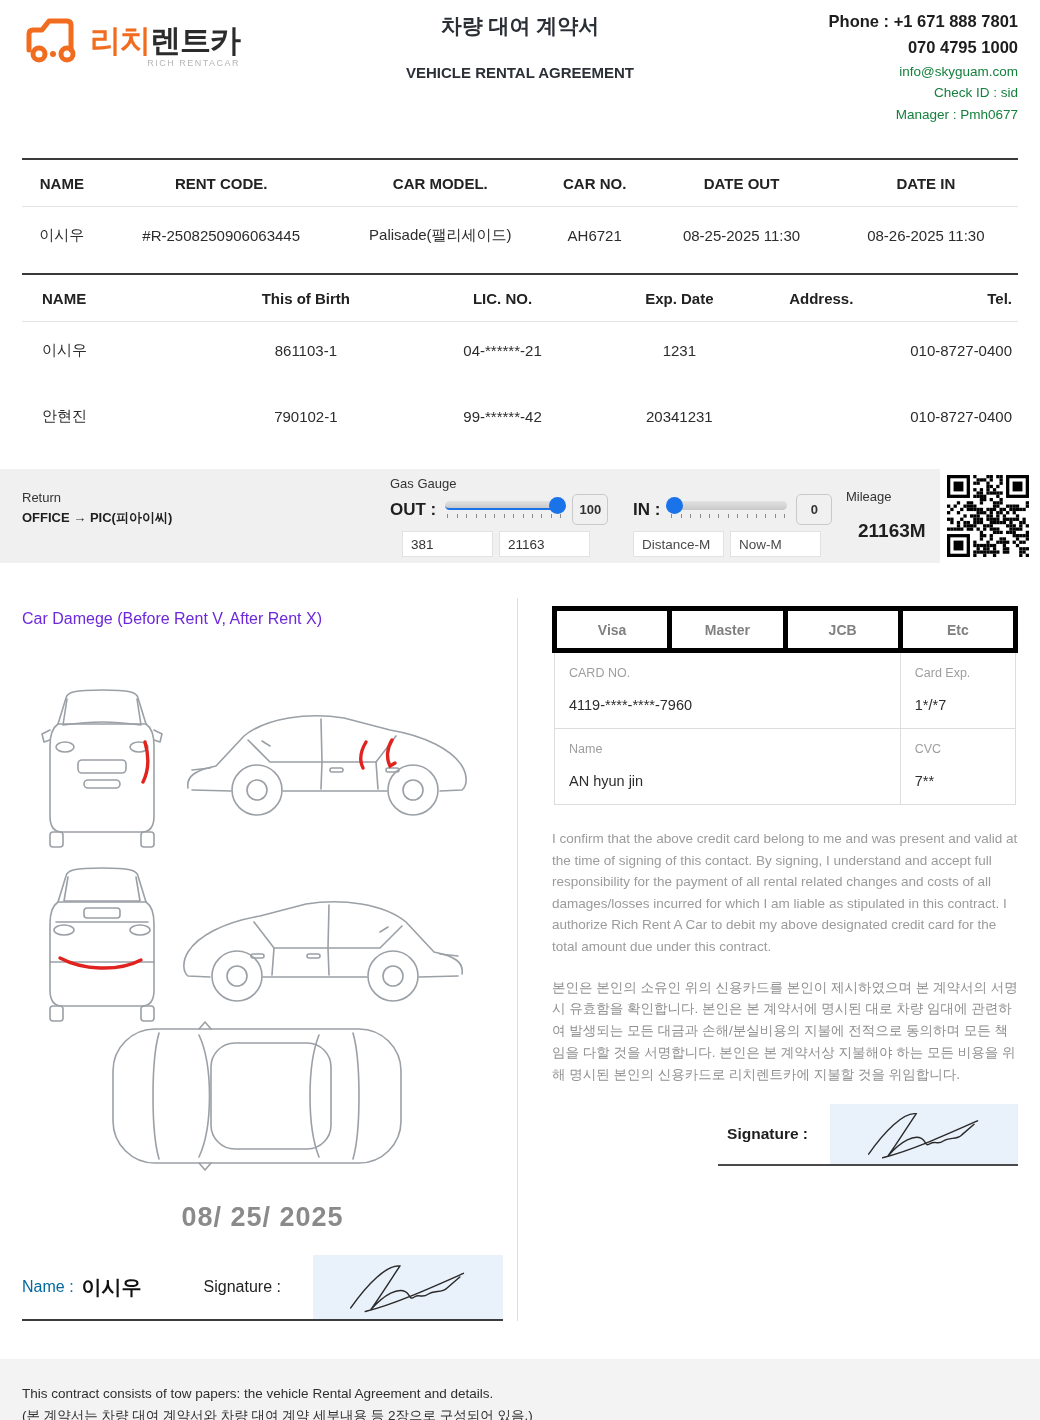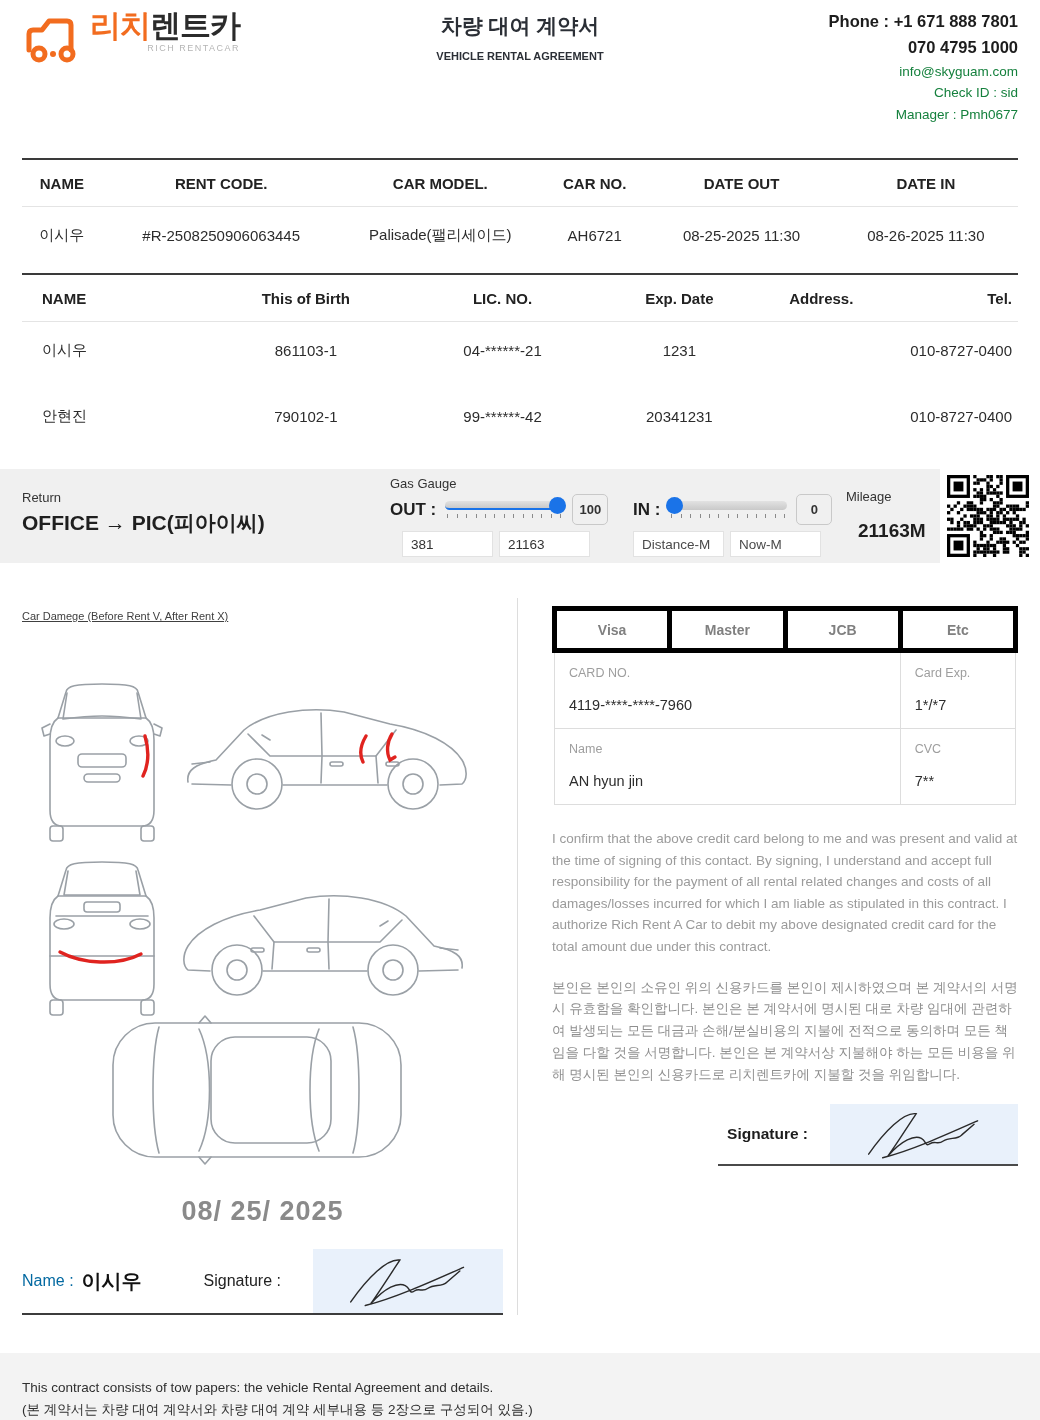--- a/index.html
+++ b/index.html
@@ -4,49 +4,49 @@
 <style>
   * { margin:0; padding:0; box-sizing:border-box; }
   html,body { background:#fff; }
   body {
     width:1040px; height:1420px; position:relative;
     font-family:"Liberation Sans","DejaVu Sans",sans-serif; color:#222;
     overflow:hidden;
   }
   
   .header { position:relative; height:158px; padding:16px 22px 0; }
-  .logo { position:absolute; left:22px; top:10px; display:flex; align-items:flex-start; }
+  .logo { position:absolute; left:22px; top:10px; display:flex; align-items:flex-end; }
   .logo-icon { margin-right:6px; margin-top:4px; }
   .logo-text { line-height:1; }
   .logo-kr { font-size:31px; font-weight:bold; letter-spacing:-1px; }
   .logo-kr .rich { color:#f26c1f; }
   .logo-kr .rent { color:#2b2b2b; }
   .logo-sub { font-size:9px; color:#b5b5b5; letter-spacing:1.5px; text-align:right; margin-top:3px; }
   .titles { position:absolute; left:0; right:0; top:12px; text-align:center; }
   .title-ko { font-size:21px; font-weight:bold; color:#2b2f36; }
-  .title-en { font-size:11px; font-weight:bold; color:#2b2f36; margin-top:10px; }
+  .title-en { font-size:15px; font-weight:bold; color:#2b2f36; margin-top:24px; }
   .contact { position:absolute; right:22px; top:8px; text-align:right; line-height:1.6; }
   .contact .ph { font-size:16.5px; font-weight:bold; color:#1d1d1d; }
   .contact .sm { font-size:13.5px; color:#15803d; }
   
   table.top-table { width:996px; margin:0 22px; border-collapse:collapse; border-top:2px solid #3a3a3a; }
   table.top-table th { font-size:15px; font-weight:bold; color:#222; padding:15px 6px 14px; border-bottom:1px solid #e4e4e4; }
   table.top-table td { font-size:15px; color:#2c2c2c; padding:19px 6px 28px; }
   .t1 { margin-top:9px; }
   .t2 { margin-top:4px; }
   .t2 td { padding:17px 6px 9px; }
   .t2 tr.last td { padding-bottom:26px; }
   .al { text-align:left; } .ac { text-align:center; } .ar { text-align:right; }
   .t2 th.al { padding-left:20px; } .t2 td.al { padding-left:20px; }
   
   .band { position:relative; margin-top:17px; height:94px; background:#f0f0f0; }
   .band .white-patch { position:absolute; right:0; top:0; width:100px; height:94px; background:#fff; }
   .return-block { position:absolute; left:22px; top:21px; }
   .return-label { font-size:13px; color:#333; }
-  .return-value { font-size:21px; font-weight:bold; color:#1f1f1f; margin-top:4px; }
+  .return-value { font-size:13px; font-weight:bold; color:#1f1f1f; margin-top:4px; }
   .gas-label { position:absolute; left:390px; top:7px; font-size:13px; color:#333; }
   .gauge-row { position:absolute; top:25px; display:flex; align-items:center; gap:9px; }
   .gauge-row.out { left:390px; }
   .gauge-row.in { left:633px; }
   .gauge-name { font-size:17px; font-weight:bold; color:#1f1f1f; }
   .slider { position:relative; width:118px; height:26px; }
   .track { position:absolute; left:0; right:0; top:4px; height:9px; border-radius:5px;
            background:linear-gradient(#e2e2e2,#c9c9c9); }
   .track.filled { border-bottom:2px solid #1a73e8; }
   .thumb { position:absolute; top:0; width:17px; height:17px; border-radius:50%; background:#1a73e8; }
@@ -64,21 +64,21 @@
   .gauge-inputs input::placeholder { color:#4a4a4a; opacity:1; }
   .mileage-block { position:absolute; left:846px; top:20px; }
   .mileage-label { font-size:13px; color:#333; }
   .mileage-value { font-size:19px; font-weight:bold; color:#1f1f1f; margin-top:16px; padding-left:12px; }
   .qr-box { position:absolute; right:8px; top:3px; width:88px; height:88px; background:#fff;
             display:flex; align-items:center; justify-content:center; }
   
   .main { display:flex; padding:0 22px; margin-top:35px; }
   .left-col { width:496px; border-right:1px solid #ddd; padding-right:14px; }
   .right-col { flex:1; margin-left:34px; }
-  .damage-title { font-size:11px; color:#404040; margin-top:12px;text-decoration:underline; }
+  .damage-title { font-size:16px; color:#6d28d9; margin-top:12px; }
   .diagram-wrap { margin-top:8px; }
   .big-date { text-align:center; font-size:27px; font-weight:bold; color:#8a8a8a; letter-spacing:1px; margin-top:22px; }
   .sign-row-left { display:flex; align-items:center; margin-top:22px; border-bottom:2px solid #3c3c3c; padding-bottom:0; }
   .name-label { font-size:16px; color:#0369a1; }
   .name-value { font-size:20px; font-weight:bold; color:#111; margin-left:8px; }
   .sig-label-left { font-size:16px; color:#222; margin-left:62px; }
   .sig-pad { width:190px; height:64px; background:#e9f1fb; margin-left:12px; display:flex; align-items:center; justify-content:center; }
   .sign-row-left .sig-pad { margin-left:auto; }
   
   .card-table { width:100%; border-collapse:collapse; margin-top:8px; }

